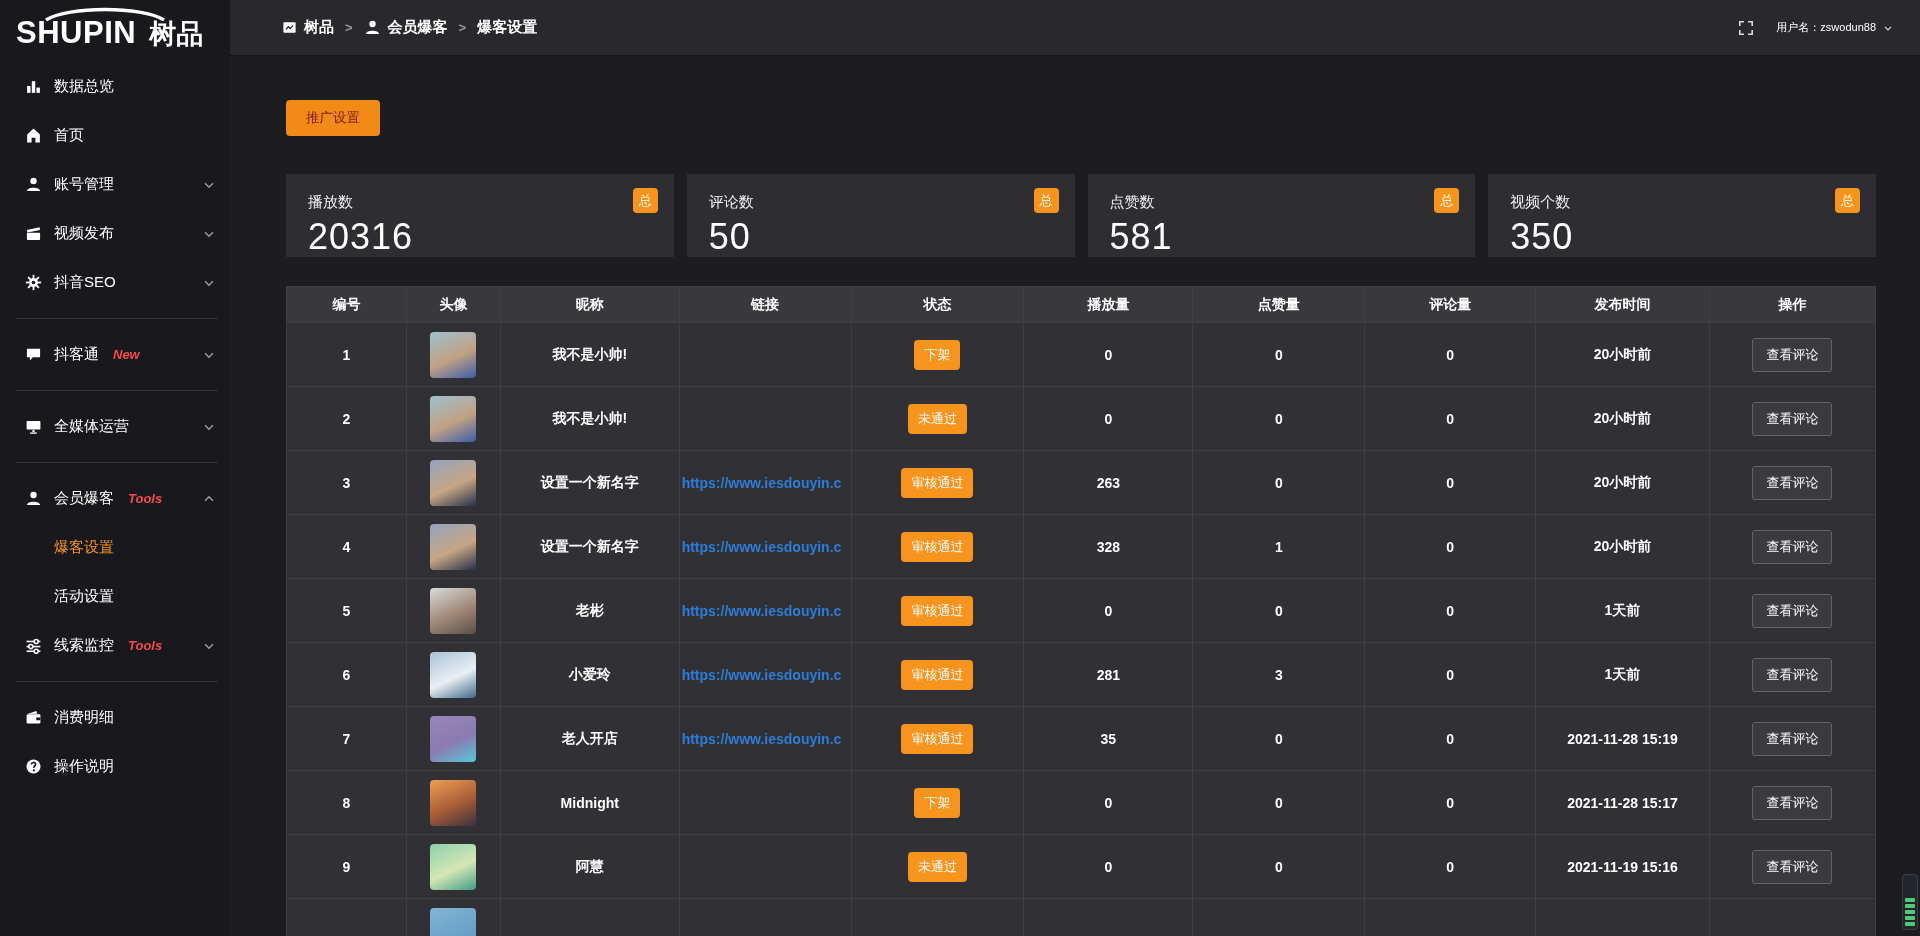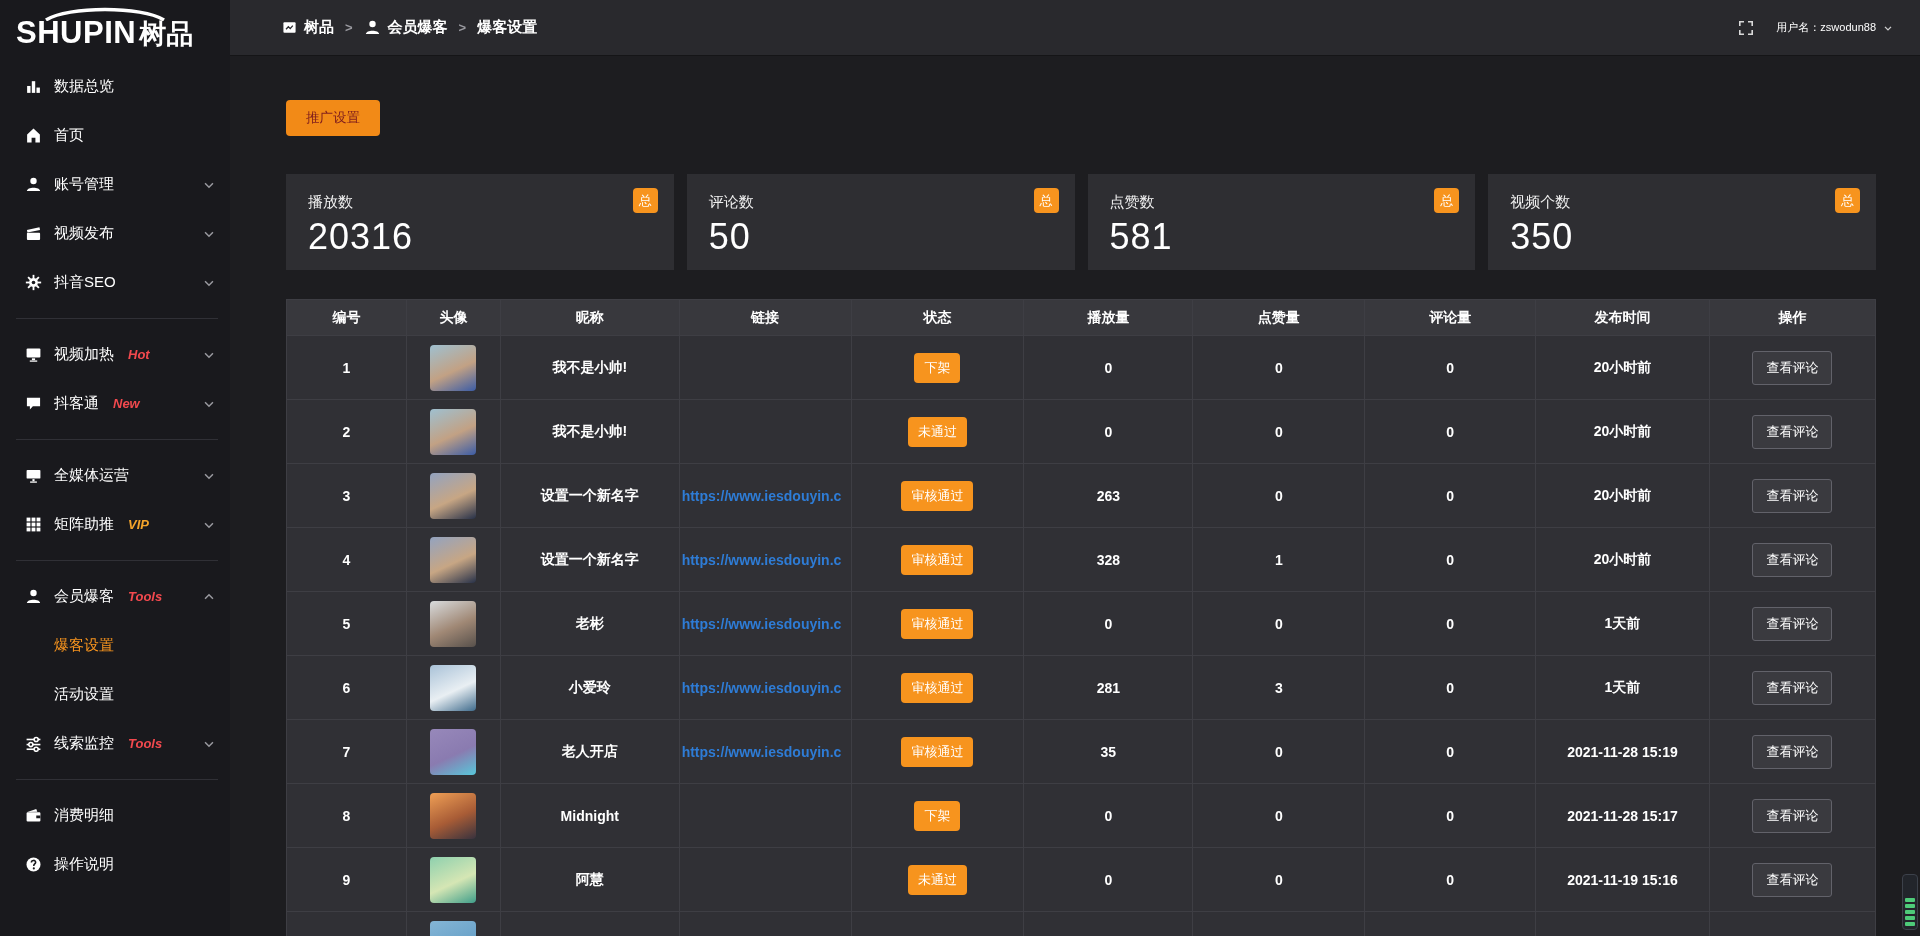--- a/index.html
+++ b/index.html
@@ -4,21 +4,21 @@
 <style>
   * { margin:0; padding:0; box-sizing:border-box; }
   html,body { width:1920px; height:936px; overflow:hidden; background:#1d1d20;
               font-family:"Liberation Sans","DejaVu Sans",sans-serif; color:#fff; }
   .app { display:flex; width:1920px; height:936px; }
 
   
   .sidebar { width:230px; flex:none; background:#19191d; height:100%; }
   .logo { height:62px; position:relative; }
   .logo-arc { position:absolute; top:5px; left:42px; }
-  .logo-text { position:absolute; top:16px; left:16px; display:flex; align-items:baseline; gap:3px; white-space:nowrap; }
+  .logo-text { position:absolute; top:16px; left:16px; display:flex; align-items:baseline; gap:13px; white-space:nowrap; }
   .logo-en { font-size:31px; font-weight:800; line-height:1; letter-spacing:.5px; }
   .logo-cn { font-size:27px; font-weight:800; }
   .side-item { height:49px; display:flex; align-items:center; padding:0 14px 0 25px; font-size:15px; cursor:pointer; }
   .side-icon { width:17px; height:17px; margin-right:12px; display:inline-flex; align-items:center; justify-content:center; flex:none; }
   .side-label { font-weight:500; }
   .side-tag { margin-left:14px; font-size:13px; font-weight:bold; font-style:italic; }
   .side-chevron { margin-left:auto; display:inline-flex; }
   .side-sub { height:49px; display:flex; align-items:center; padding-left:54px; font-size:15px; cursor:pointer; color:#fff; }
   .side-sub.active { color:#f7941e; }
   .side-divider { height:1px; background:#303036; margin:11px 12px 11px 16px; }
@@ -35,21 +35,21 @@
   .fs-icon { display:inline-flex; cursor:pointer; }
   .user-wrap { display:flex; align-items:center; gap:6px; cursor:pointer; }
   .username { font-size:11px; }
 
   
   .content { flex:1; overflow:hidden; background:#1d1d20; padding:44px 44px 0 56px; }
   .promo-btn { display:block; background:#f28a17; color:#7f1d1d; border:none; border-radius:4px;
                font-size:13.5px; padding:9px 20px; cursor:pointer; margin-bottom:38px;
                font-family:inherit; }
   .cards { display:flex; gap:13px; margin-bottom:29px; }
-  .card { flex:1; height:96px; background:#2e2e32; position:relative; padding:19px 22px; }
+  .card { flex:1; height:83px; background:#2e2e32; position:relative; padding:19px 22px; }
   .card-label { font-size:15px; color:#f0f0f0; }
   .card-value { font-size:36px; color:#fff; margin-top:4px; letter-spacing:1px; }
   .card-badge { position:absolute; top:14px; right:16px; width:25px; height:25px; background:#f7941e;
                 border-radius:4px; font-size:13px; line-height:25px; text-align:center; color:#fff; }
 
   table { width:100%; border-collapse:collapse; table-layout:fixed; background:#303035; }
   th { background:#38383d; height:36px; font-size:14px; font-weight:bold; color:#fff;
        border:1px solid #3e3e44; }
   td { height:64px; text-align:center; vertical-align:middle; font-size:14px; font-weight:600;
        color:#fff; border:1px solid #3e3e44; overflow:hidden; }
@@ -154,38 +154,20 @@
           <span class="side-chevron">
             <svg viewBox="0 0 16 16" width="14" height="14" fill="none" stroke="#9a9aa0" stroke-width="1.7">
               <path d="M3.5 6 8 10.5 12.5 6"></path>
             </svg>
           </span>
         </div>
         <div class="side-divider"></div>
         <div class="side-item">
           <span class="side-icon">
             <svg viewBox="0 0 16 16" width="17" height="17">
-              <g fill="#fff">
-                <rect x="1.5" y="2.3" width="13" height="8.6" rx="1"></rect>
-                <rect x="6.5" y="11.6" width="3" height="1.7"></rect>
-                <rect x="4.5" y="13.6" width="7" height="1.2"></rect>
-              </g>
-            </svg>
-          </span>
-          <span class="side-label">视频加热</span>
-          <span class="side-tag" style="color: rgb(242, 73, 78);">Hot</span>
-          <span class="side-chevron">
-            <svg viewBox="0 0 16 16" width="14" height="14" fill="none" stroke="#9a9aa0" stroke-width="1.7">
-              <path d="M3.5 6 8 10.5 12.5 6"></path>
-            </svg>
-          </span>
-        </div>
-        <div class="side-item">
-          <span class="side-icon">
-            <svg viewBox="0 0 16 16" width="17" height="17">
               <path fill="#fff" d="M1.8 2.5h12.4v8.2H7.4L4.6 13.6v-2.9H1.8z"></path>
             </svg>
           </span>
           <span class="side-label">抖客通</span>
           <span class="side-tag" style="color: rgb(242, 73, 78);">New</span>
           <span class="side-chevron">
             <svg viewBox="0 0 16 16" width="14" height="14" fill="none" stroke="#9a9aa0" stroke-width="1.7">
               <path d="M3.5 6 8 10.5 12.5 6"></path>
             </svg>
           </span>
@@ -195,44 +177,20 @@
           <span class="side-icon">
             <svg viewBox="0 0 16 16" width="17" height="17">
               <g fill="#fff">
                 <rect x="1.5" y="2.8" width="13" height="8" rx="0.8"></rect>
                 <rect x="7" y="11.4" width="2" height="2"></rect>
                 <rect x="4.8" y="13.6" width="6.4" height="1.2"></rect>
               </g>
             </svg>
           </span>
           <span class="side-label">全媒体运营</span>
-          <span class="side-chevron">
-            <svg viewBox="0 0 16 16" width="14" height="14" fill="none" stroke="#9a9aa0" stroke-width="1.7">
-              <path d="M3.5 6 8 10.5 12.5 6"></path>
-            </svg>
-          </span>
-        </div>
-        <div class="side-item">
-          <span class="side-icon">
-            <svg viewBox="0 0 16 16" width="17" height="17">
-              <g fill="#fff">
-                <rect x="1.5" y="1.5" width="3.6" height="3.6"></rect>
-                <rect x="6.2" y="1.5" width="3.6" height="3.6"></rect>
-                <rect x="10.9" y="1.5" width="3.6" height="3.6"></rect>
-                <rect x="1.5" y="6.2" width="3.6" height="3.6"></rect>
-                <rect x="6.2" y="6.2" width="3.6" height="3.6"></rect>
-                <rect x="10.9" y="6.2" width="3.6" height="3.6"></rect>
-                <rect x="1.5" y="10.9" width="3.6" height="3.6"></rect>
-                <rect x="6.2" y="10.9" width="3.6" height="3.6"></rect>
-                <rect x="10.9" y="10.9" width="3.6" height="3.6"></rect>
-              </g>
-            </svg>
-          </span>
-          <span class="side-label">矩阵助推</span>
-          <span class="side-tag" style="color: rgb(245, 165, 43);">VIP</span>
           <span class="side-chevron">
             <svg viewBox="0 0 16 16" width="14" height="14" fill="none" stroke="#9a9aa0" stroke-width="1.7">
               <path d="M3.5 6 8 10.5 12.5 6"></path>
             </svg>
           </span>
         </div>
         <div class="side-divider"></div>
         <div class="side-item">
           <span class="side-icon">
             <svg viewBox="0 0 16 16" width="17" height="17">

